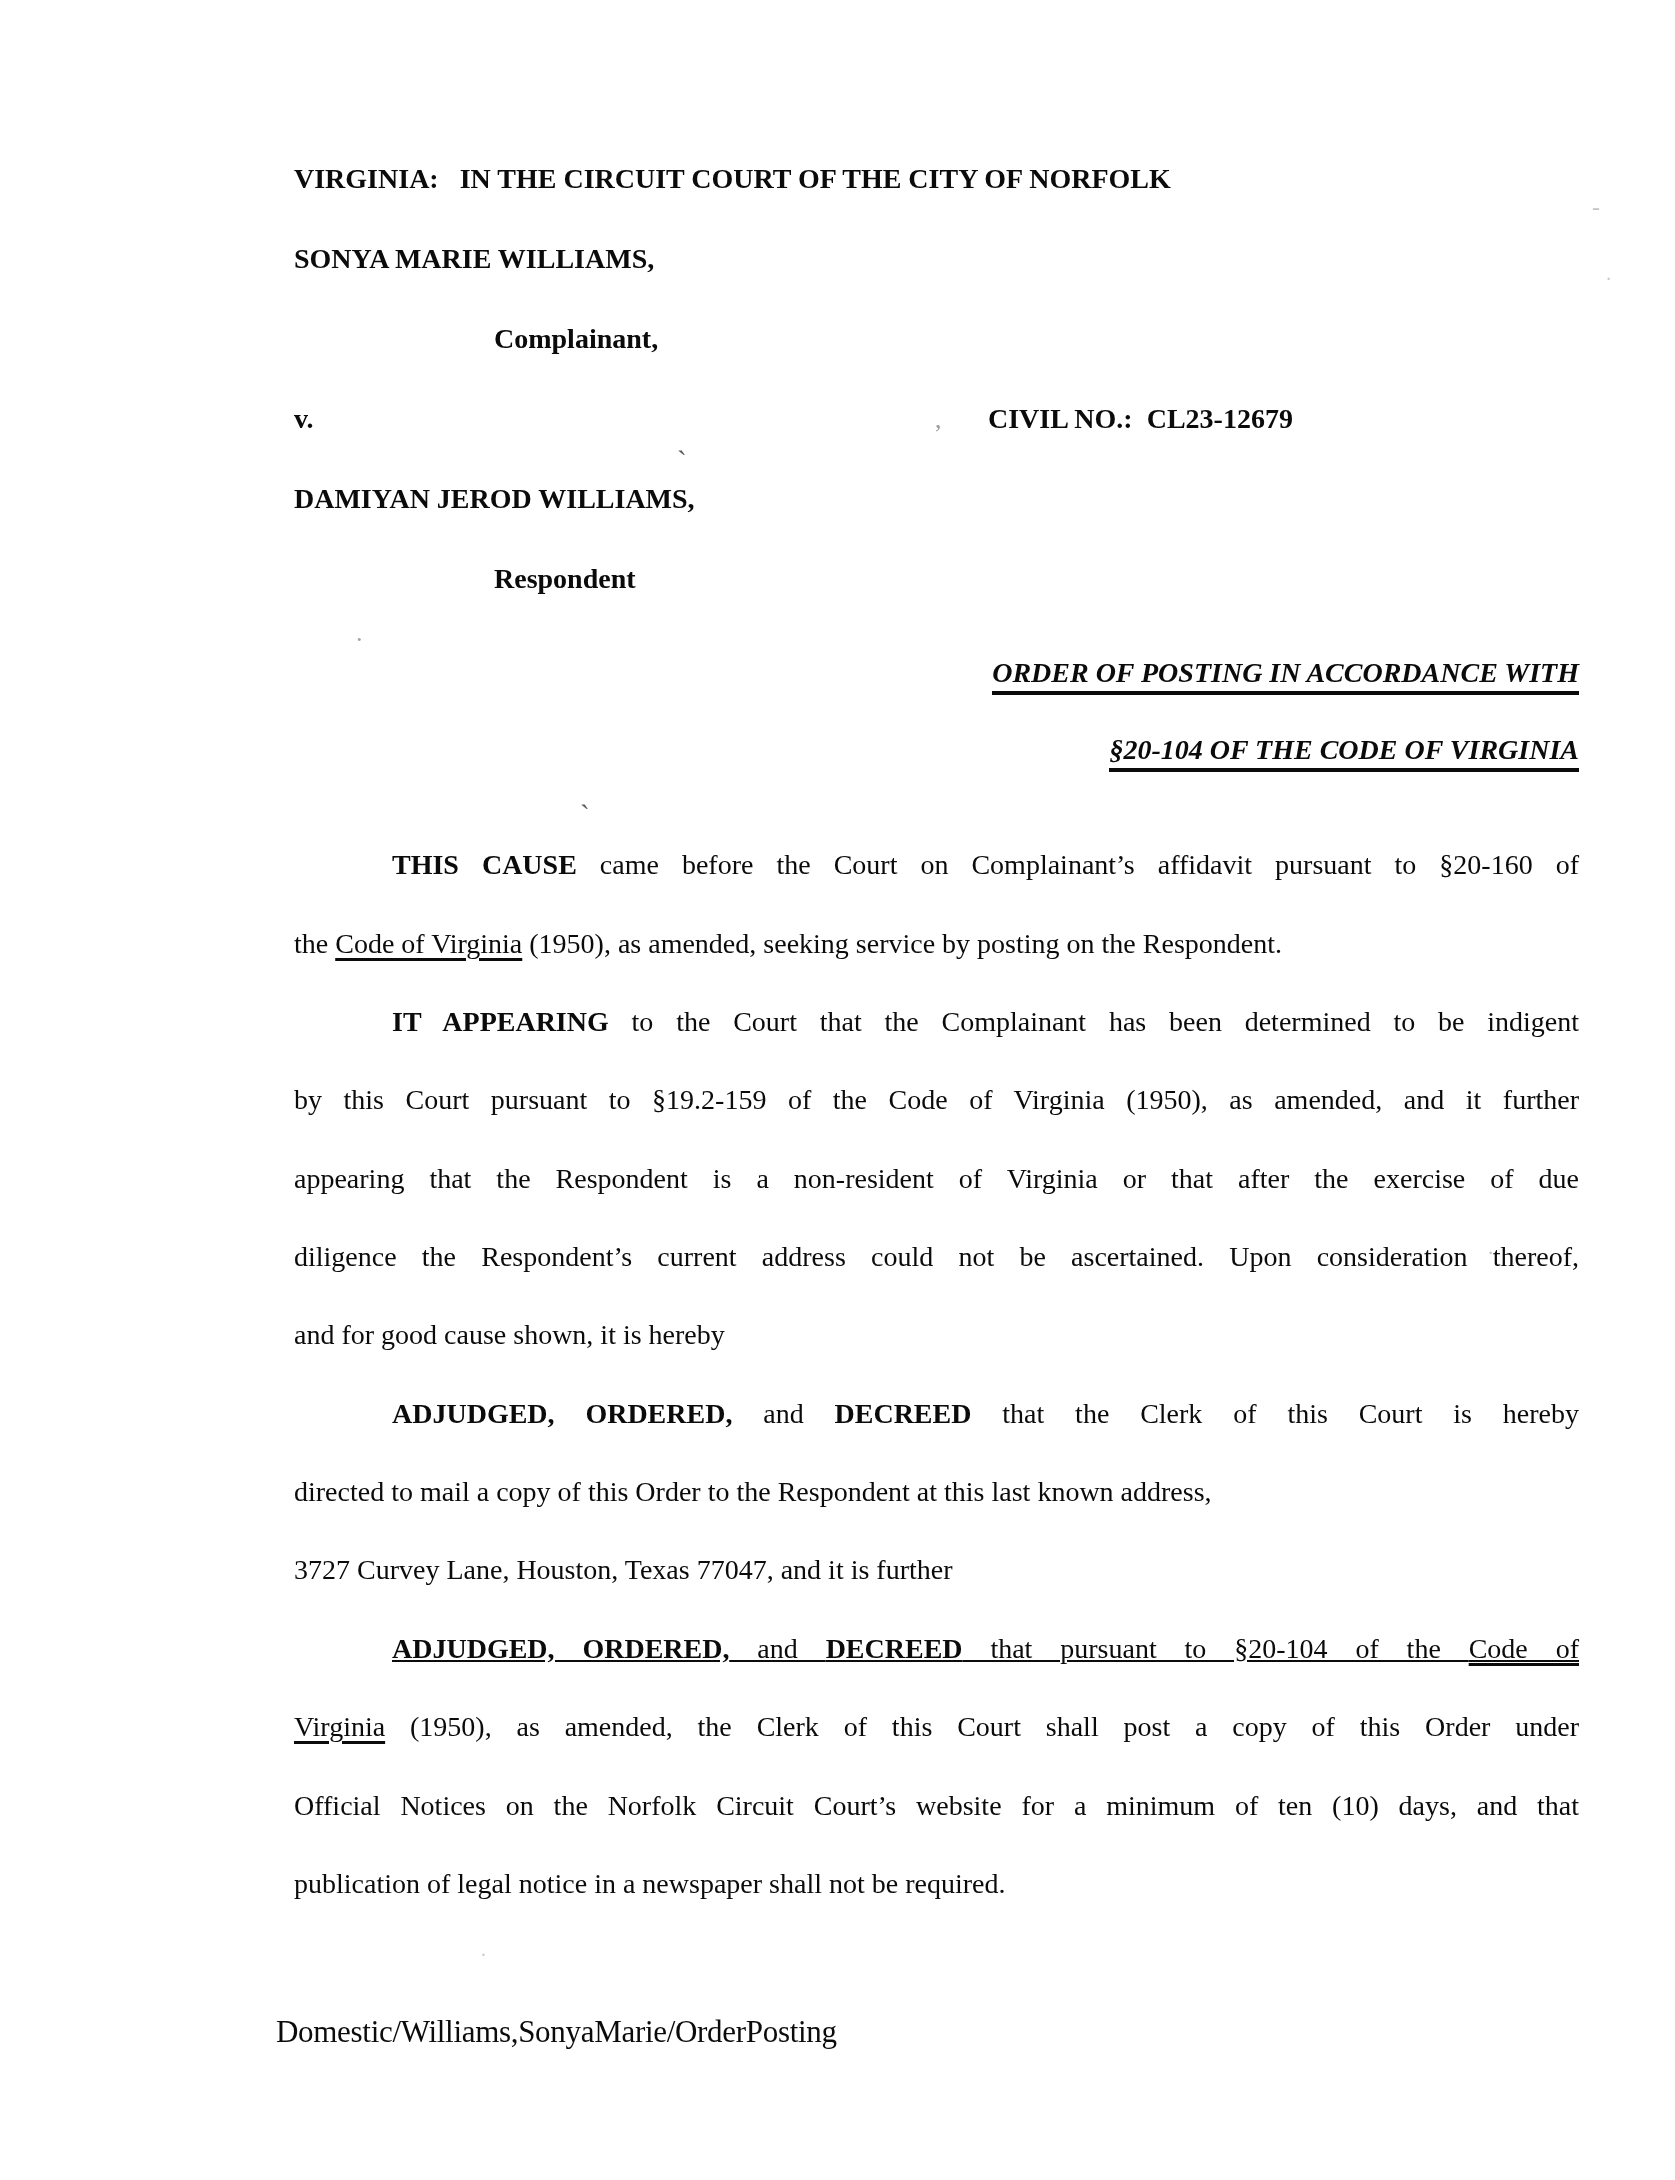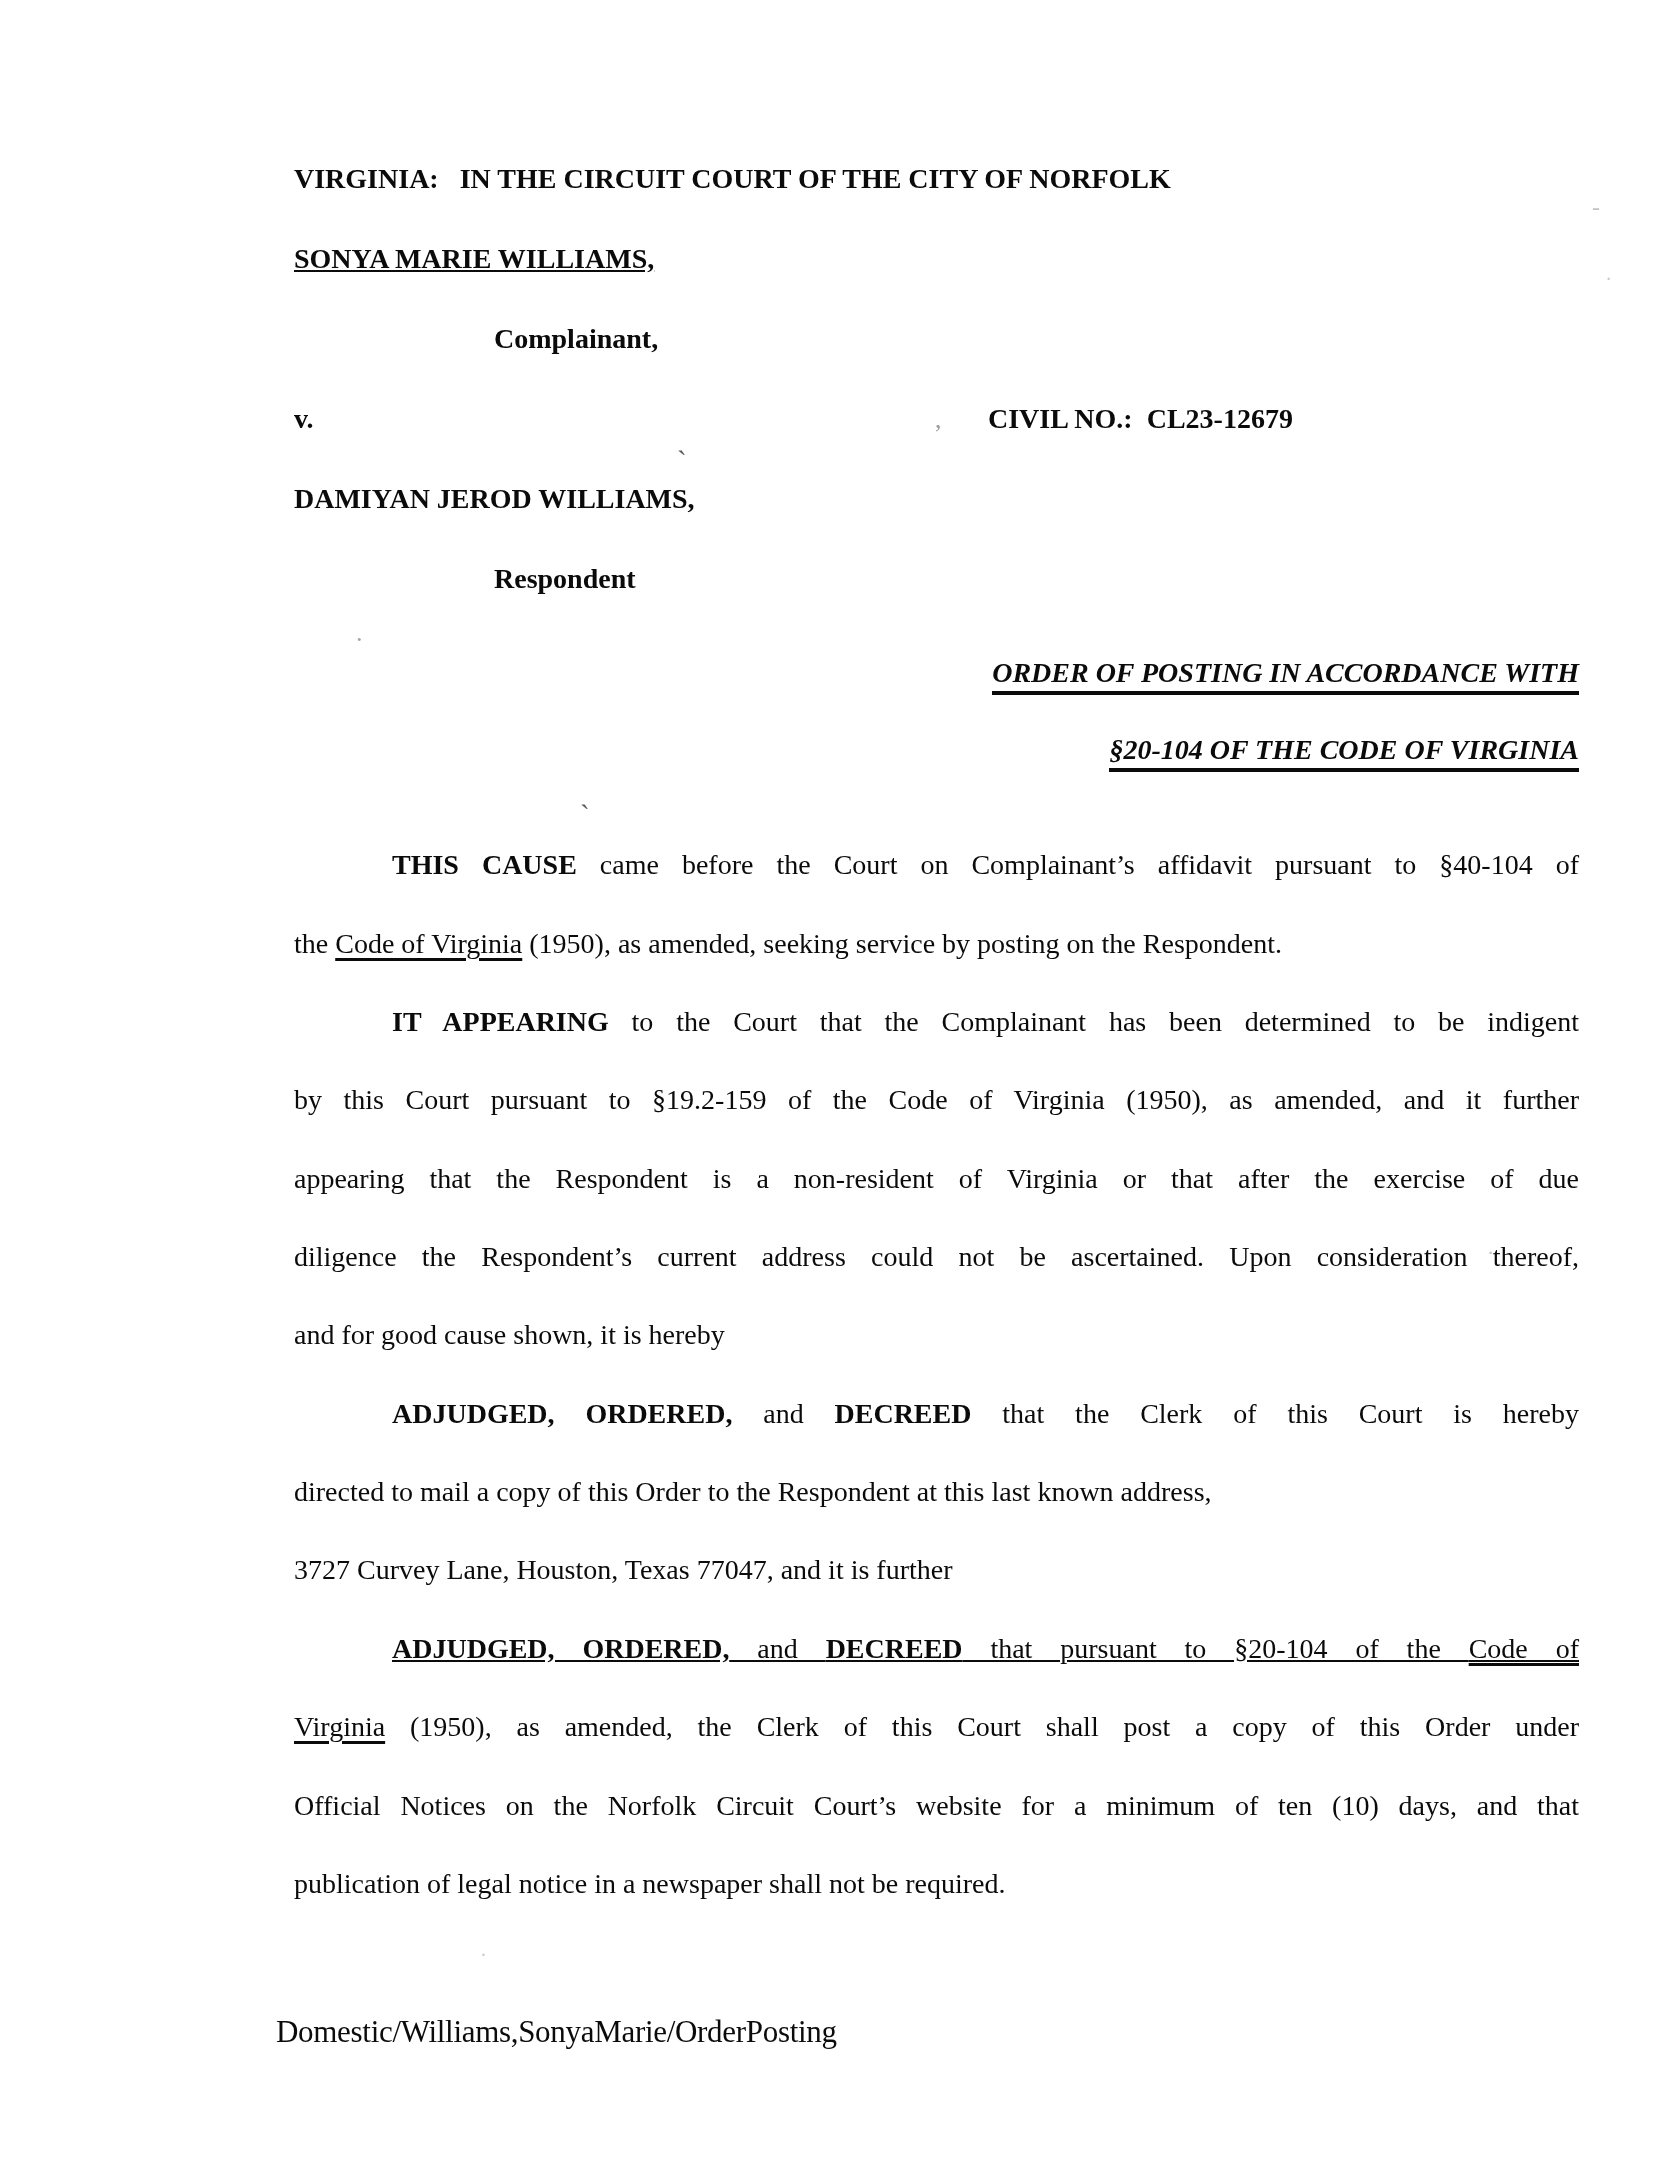--- a/index.html
+++ b/index.html
@@ -46,29 +46,29 @@
     font-family: "Liberation Serif", "DejaVu Serif", serif;
     pointer-events: none;
   }
 </style>
 </head>
 <body>
 
 <div class="page">
   <div id="lines-root">
       <div class="line bold" style="top: 158px; left: 294px;"><span class="">VIRGINIA:   IN THE CIRCUIT COURT OF THE CITY OF NORFOLK</span></div>
-      <div class="line bold" style="top: 238px; left: 294px; text-decoration: underline;"><span class="">SONYA MARIE WILLIAMS,</span></div>
+      <div class="line bold" style="top: 238px; left: 294px;"><span class="">SONYA MARIE WILLIAMS,</span></div>
       <div class="line bold" style="top: 318px; left: 494px;"><span class="">Complainant,</span></div>
       <div class="line bold" style="top: 398px; left: 294px;"><span class="">v.</span></div>
       <div class="line bold" style="top: 398px; left: 988px;"><span class="">CIVIL NO.:  CL23-12679</span></div>
       <div class="line bold" style="top: 478px; left: 294px;"><span class="">DAMIYAN JEROD WILLIAMS,</span></div>
       <div class="line bold" style="top: 558px; left: 494px;"><span class="">Respondent</span></div>
       <div class="line bold center" style="top: 652px; left: 294px; width: 1285px;"><span class="seg-tu">ORDER OF POSTING IN ACCORDANCE WITH</span></div>
       <div class="line bold center" style="top: 729px; left: 294px; width: 1285px;"><span class="seg-tu">§20-104 OF THE CODE OF VIRGINIA</span></div>
-      <div class="line justify" style="top: 844px; left: 294px; width: 1285px; padding-left: 98px;"><span class="seg-b ">THIS CAUSE</span><span class=""> came before the Court on Complainant’s affidavit pursuant to §40-104 of</span></div>
+      <div class="line justify" style="top: 844px; left: 294px; width: 1285px; padding-left: 98px;"><span class="seg-b ">THIS CAUSE</span><span class=""> came before the Court on Complainant’s affidavit pursuant to §20-160 of</span></div>
       <div class="line" style="top: 923px; left: 294px; width: 1285px;"><span class="">the </span><span class="seg-u ">Code of Virginia</span><span class=""> (1950), as amended, seeking service by posting on the Respondent.</span></div>
       <div class="line justify" style="top: 1001px; left: 294px; width: 1285px; padding-left: 98px;"><span class="seg-b ">IT APPEARING</span><span class=""> to the Court that the Complainant has been determined to be indigent</span></div>
       <div class="line justify" style="top: 1079px; left: 294px; width: 1285px;"><span class="">by this Court pursuant to §19.2-159 of the Code of Virginia (1950), as amended, and it further</span></div>
       <div class="line justify" style="top: 1158px; left: 294px; width: 1285px;"><span class="">appearing that the Respondent is a non-resident of Virginia or that after the exercise of due</span></div>
       <div class="line justify" style="top: 1236px; left: 294px; width: 1285px;"><span class="">diligence the Respondent’s current address could not be ascertained. Upon consideration thereof,</span></div>
       <div class="line" style="top: 1314px; left: 294px; width: 1285px;"><span class="">and for good cause shown, it is hereby</span></div>
       <div class="line justify" style="top: 1393px; left: 294px; width: 1285px; padding-left: 98px;"><span class="seg-b ">ADJUDGED, ORDERED,</span><span class=""> and </span><span class="seg-b ">DECREED</span><span class=""> that the Clerk of this Court is hereby</span></div>
       <div class="line" style="top: 1471px; left: 294px; width: 1285px;"><span class="">directed to mail a copy of this Order to the Respondent at this last known address,</span></div>
       <div class="line" style="top: 1549px; left: 294px; width: 1285px;"><span class="">3727 Curvey Lane, Houston, Texas 77047, and it is further</span></div>
       <div class="line justify" style="top: 1628px; left: 294px; width: 1285px; padding-left: 98px; text-decoration: underline;"><span class="seg-b ">ADJUDGED, ORDERED,</span><span class=""> and </span><span class="seg-b ">DECREED</span><span class=""> that pursuant to §20-104 of the </span><span class="seg-u ">Code of</span></div>

